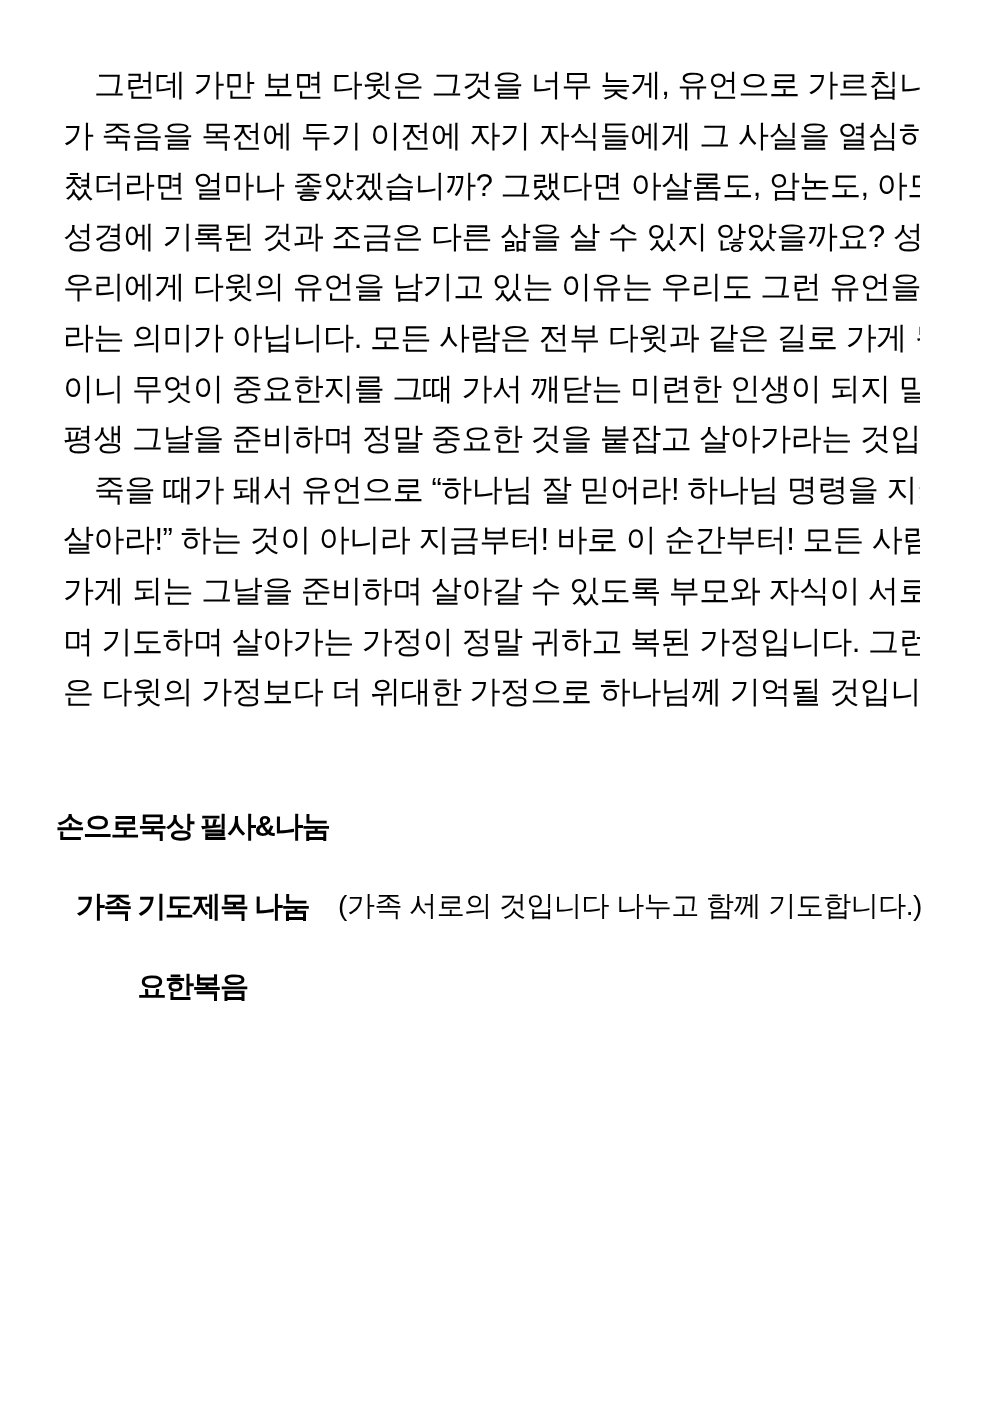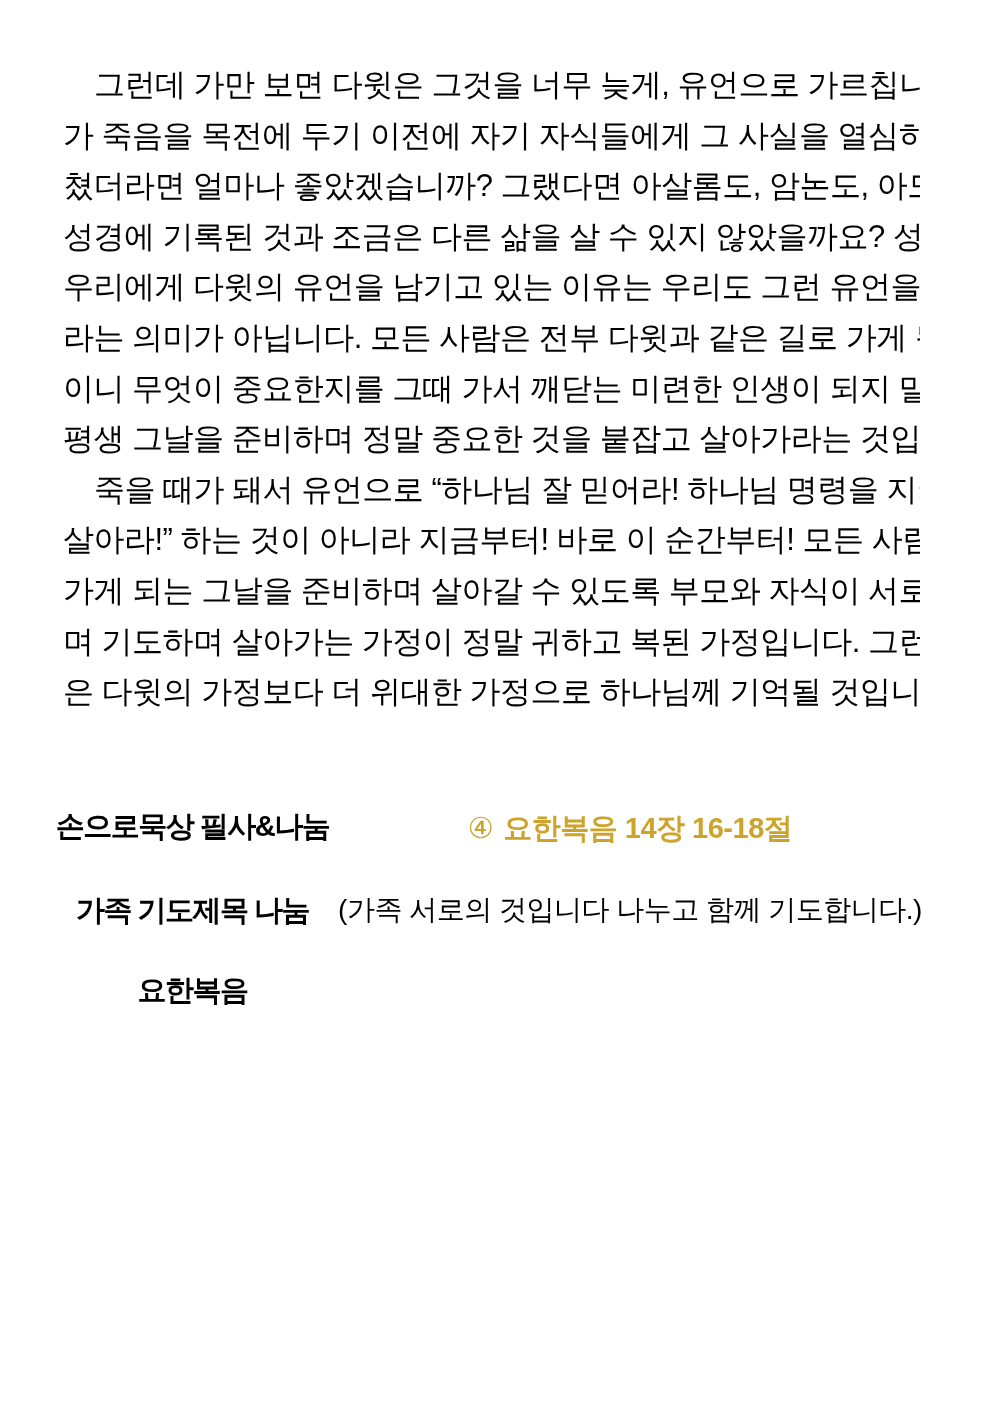--- a/index.html
+++ b/index.html
@@ -37,20 +37,21 @@
   }
 
   
   .guide {
     position:absolute;
     top:806px; left:55px;
     width:875px;
   }
   .guide-row {
     display:flex;
+    align-items:center;
     margin-bottom:40px;
   }
   .guide-label {
     flex:0 0 275px;
     text-align:center;
     font-weight:700;
     font-size:29px;
     letter-spacing:-1.5px;
     line-height:40px;
   }
@@ -98,23 +99,20 @@
         <div class="line">며 기도하며 살아가는 가정이 정말 귀하고 복된 가정입니다. 그런 가정</div>
         <div class="line">은 다윗의 가정보다 더 위대한 가정으로 하나님께 기억될 것입니다. 우</div>
       </div>
   </div>
 
   <div class="guide">
 
     <div class="guide-row">
       <div class="guide-label">손으로묵상 필사&amp;나눔</div>
       <div class="guide-content">
-        <div class="reference-line">
-          <span class="circled-num">④</span><span>요한복음 14장 16-18절</span>
-        </div>
       </div>
     </div>
 
     <div class="guide-row single">
       <div class="guide-label">가족 기도제목 나눔</div>
       <div class="guide-content">
         <div class="note-line">(가족 서로의 것입니다 나누고 함께 기도합니다.)</div>
       </div>
     </div>
 

